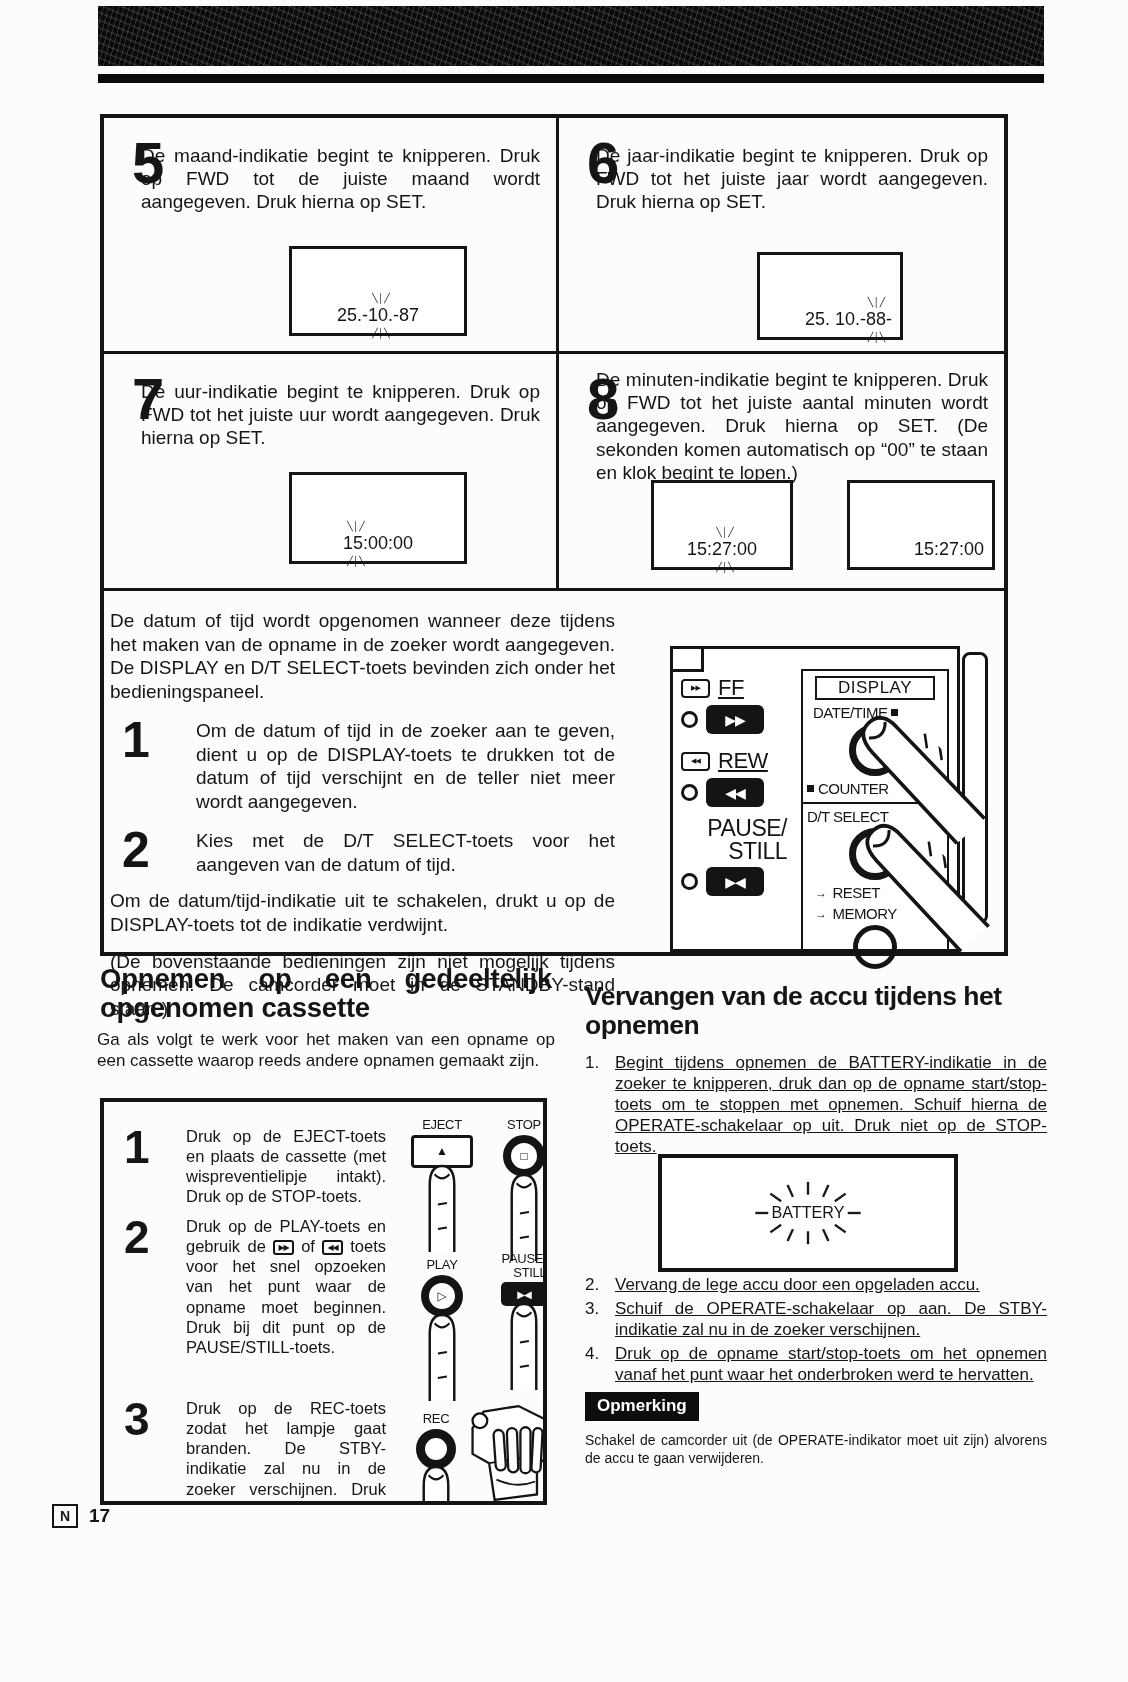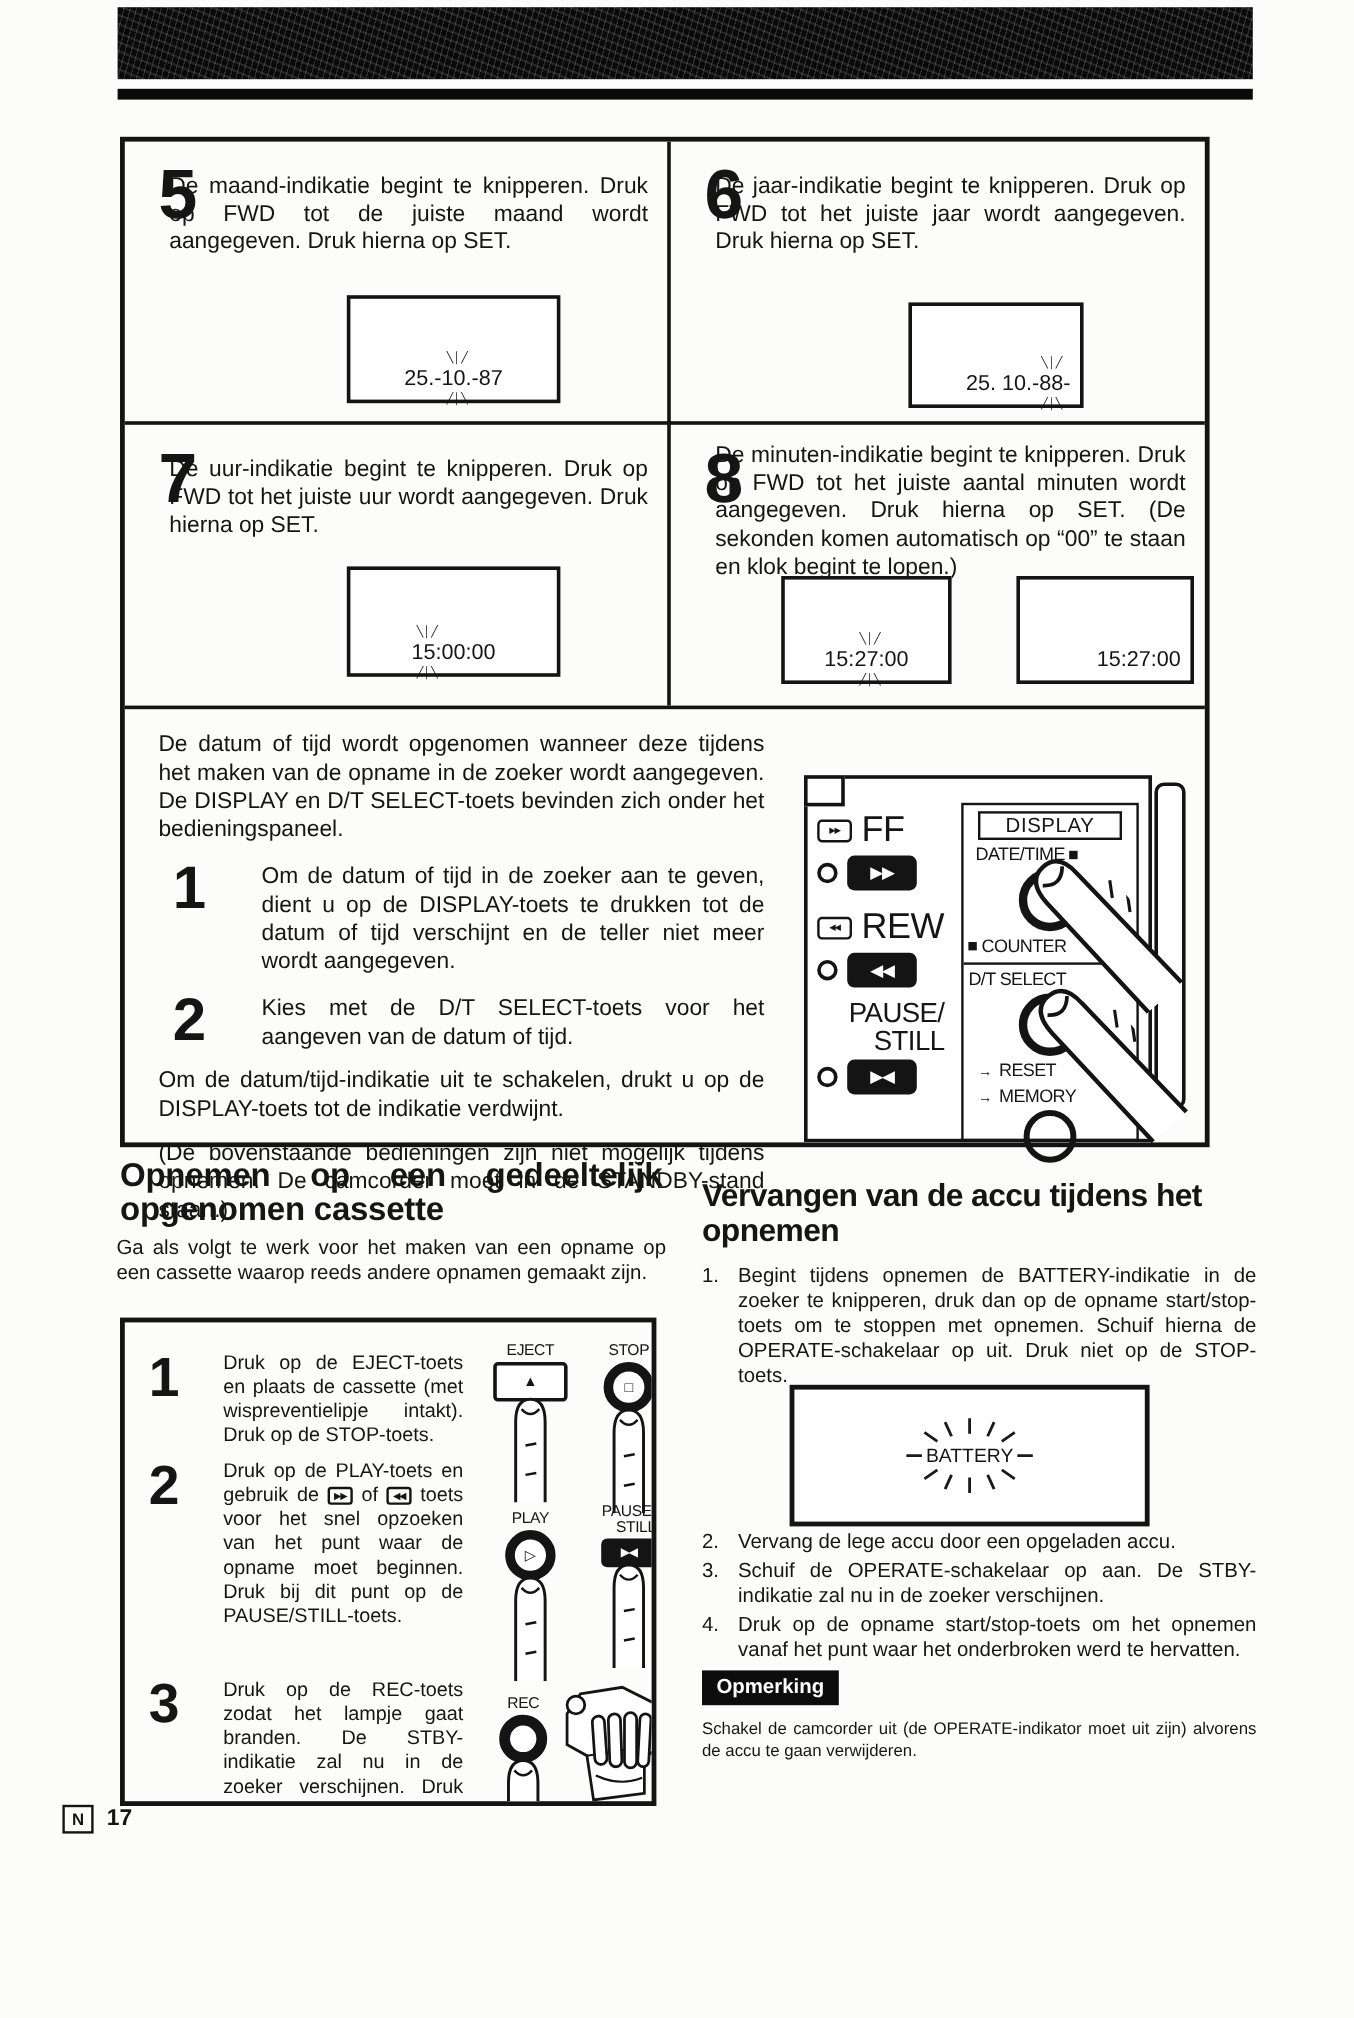--- a/index.html
+++ b/index.html
@@ -25,36 +25,36 @@
   .disp{position:absolute;border:3px solid #141414;background:#fff;}
   .dval{position:absolute;bottom:7px;left:0;width:100%;text-align:center;font-size:18px;white-space:nowrap;}
   .dval.right{text-align:right;padding-right:8px;box-sizing:border-box;}
   .blink{position:relative;display:inline-block;}
   .blink::before{content:"\2572\00A0\2502\00A0\2571";position:absolute;left:50%;transform:translateX(-50%);
                  top:-12px;font-size:9px;letter-spacing:-1px;}
   .blink::after{content:"\2571\00A0\2502\00A0\2572";position:absolute;left:50%;transform:translateX(-50%);
                 bottom:-12px;font-size:9px;letter-spacing:-1px;}
 
   
-  .midleft{left:0;top:473px;width:540px;padding:18px 8px 0 28px;box-sizing:border-box;}
+  .midleft{left:0;top:473px;width:540px;padding:18px 8px 0 6px;box-sizing:border-box;}
   .mt{font-size:19px;line-height:1.24;text-align:justify;width:505px;margin-top:13px;}
   .mt:first-child{margin-top:0;}
   .mstep{position:relative;padding-left:86px;margin-top:16px;width:505px;box-sizing:border-box;}
   .mnum{position:absolute;left:12px;top:-4px;font-size:50px;font-weight:700;line-height:1;}
   .mst{font-size:19px;line-height:1.24;text-align:justify;}
 
   
   .panel{left:566px;top:528px;width:284px;height:300px;border:3px solid #141414;background:#fff;}
   .notch{position:absolute;left:-3px;top:-3px;width:28px;height:20px;border:3px solid #141414;background:#fff;}
   .pleft{position:absolute;left:4px;top:22px;width:122px;}
   .prow{display:flex;align-items:center;gap:8px;margin:4px 0 0 4px;}
   .mt14{margin-top:14px;}
   .mini{display:inline-flex;align-items:center;justify-content:center;width:25px;height:15px;
         border:2px solid #141414;border-radius:4px;font-size:7px;letter-spacing:-1px;}
-  .plbl{font-size:30px;letter-spacing:-0.5px;}
+  .plbl{font-size:22px;letter-spacing:-0.5px;text-decoration:underline;}
   .pdot{width:11px;height:11px;border:3px solid #141414;border-radius:50%;display:inline-block;}
   .bbtn{display:inline-flex;align-items:center;justify-content:center;width:58px;height:29px;background:#141414;
         color:#fff;border-radius:6px;font-size:14px;letter-spacing:-1px;}
   .pslbl{margin-top:10px;text-align:right;width:110px;font-size:23px;line-height:1.0;letter-spacing:-0.5px;}
   .pslbl span{display:block;}
   .pright{position:absolute;left:128px;top:20px;width:148px;height:282px;border:2px solid #141414;
           box-sizing:border-box;padding:5px 4px;}
   .pdisp{border:2.5px solid #141414;font-size:17px;text-align:center;margin:0 8px;padding:0 2px;letter-spacing:0.5px;}
   .prlbl{font-size:15px;letter-spacing:-0.5px;margin-top:4px;display:flex;align-items:center;gap:4px;white-space:nowrap;}
   .sq{width:7px;height:7px;background:#141414;display:inline-block;}
@@ -88,21 +88,21 @@
   .blkbtn{width:46px;height:24px;background:#141414;color:#fff;border-radius:5px;display:flex;align-items:center;
           justify-content:center;font-size:10px;letter-spacing:-1px;margin-top:3px;}
   .fup{width:36px;height:92px;margin-top:-7px;}
   .camsvg{position:absolute;left:352px;top:300px;width:92px;height:102px;}
 
   
   .rhead{left:585px;top:982px;width:468px;font-size:26.5px;font-weight:700;line-height:1.1;
          letter-spacing:-0.5px;margin:0;}
   .ritem{display:flex;gap:4px;margin-top:3px;}
   .rnum{flex:0 0 26px;font-size:17px;}
-  .ritem p{flex:1;font-size:17px;line-height:1.23;text-align:justify;}
+  .ritem p{flex:1;font-size:17px;line-height:1.23;text-align:justify;text-decoration:underline;}
   .r1{left:585px;top:1050px;width:462px;}
   .rlist{left:585px;top:1272px;width:462px;}
   .bbox{left:658px;top:1154px;width:292px;height:110px;border:4px solid #141414;background:#fff;
         display:flex;align-items:center;justify-content:center;}
   .batsvg{width:200px;height:86px;}
   .badge{left:585px;top:1392px;background:#0d0d0d;color:#fff;font-size:17px;font-weight:700;
          padding:4px 12px 5px;}
   .rnote{left:585px;top:1432px;width:462px;font-size:14px;line-height:1.25;text-align:justify;}
 
   

